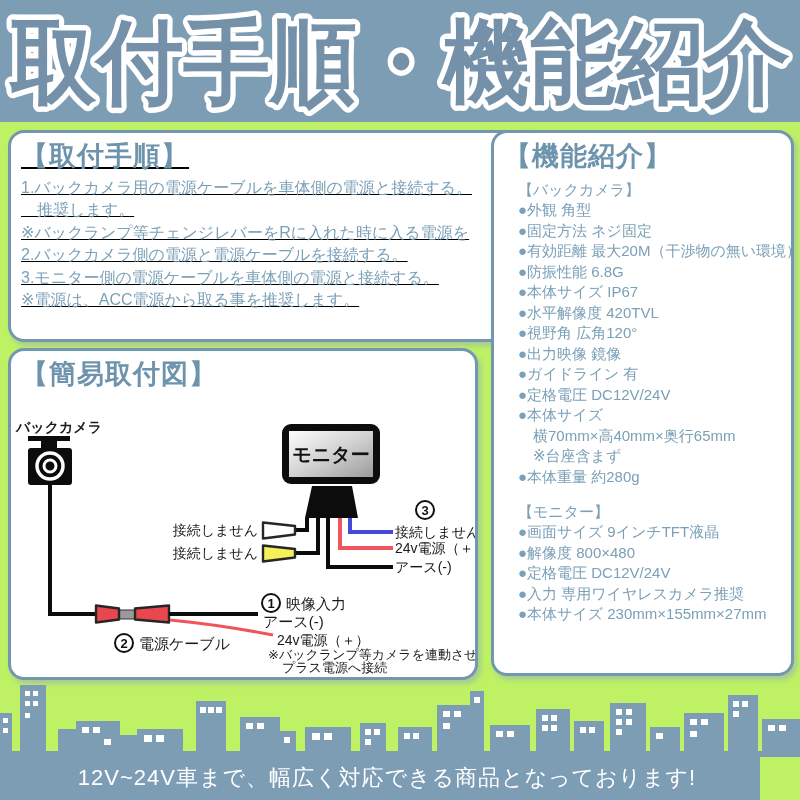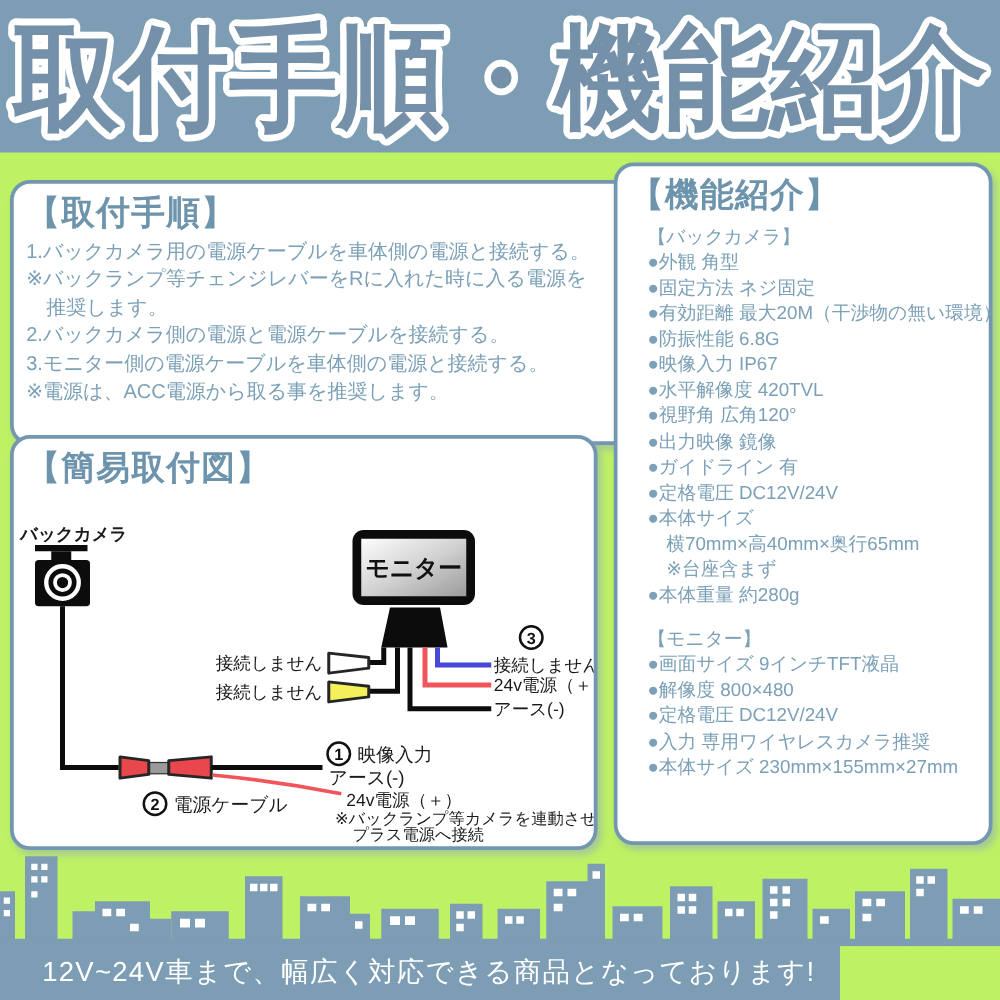--- a/index.html
+++ b/index.html
@@ -10,36 +10,36 @@
   
   .banner { position:absolute; left:0; top:0; width:800px; height:122px; background:#7D9DB5; }
   .banner svg { display:block; }
 
   
   .panel { position:absolute; background:#fff; border:3px solid #7397AF; border-radius:16px;
            box-shadow:3px 4px 5px rgba(150,170,188,.55); }
   .panel-heading { color:#6D94AC; font-weight:bold; font-size:27px; letter-spacing:1px;
                    padding:8px 0 0 10px; line-height:30px; }
 
-  .install-box  { left:8px;  top:144px; width:530px; height:212px; }
+  .install-box  { left:8px;  top:130px; width:530px; height:212px;text-decoration:underline; }
   .install-body { padding:6px 0 0 10px; }
   .step-line { font-size:16px; line-height:22.4px; color:#7BA0B7; white-space:pre; }
 
   .diagram-box { left:8px; top:348px; width:470px; height:332px; }
   .diagram-box svg.wiring { position:absolute; left:0; top:40px; }
 
   .features-box  { left:491px; top:130px; width:303px; height:546px; }
   .features-body { padding:8px 0 0 24px; }
   .feat-section-title { font-size:15px; line-height:21px; color:#7BA0B7; white-space:pre; }
   .feat-line { font-size:15px; line-height:20.5px; color:#7BA0B7; white-space:pre; }
   .section-gap { height:14px; }
 
   
   .skyline { position:absolute; left:0; top:683px; width:800px; height:74px; }
-  .footer-band { position:absolute; left:0; top:755px; width:672px; height:45px; background:#7D9DB5;
+  .footer-band { position:absolute; left:0; top:755px; width:760px; height:45px; background:#7D9DB5;
                  display:flex; align-items:center; justify-content:center;padding-left:14px; }
   .footer-text { color:#fff; font-size:22px; letter-spacing:1px; white-space:nowrap; font-weight:normal; }
 
   text { font-family:"Liberation Sans","DejaVu Sans",sans-serif; }
 </style>
 </head>
 <body>
 
 <div class="page">
 
@@ -47,22 +47,22 @@
     <svg width="800" height="122" viewBox="0 0 800 122">
       <text x="400" y="94" text-anchor="middle" font-size="92" font-weight="bold" fill="#7491A9" stroke="#ffffff" stroke-width="11" paint-order="stroke fill" stroke-linejoin="round" textLength="780" lengthAdjust="spacingAndGlyphs">取付手順・機能紹介</text>
     </svg>
   </div>
 
   <div class="panel install-box">
     <div class="panel-heading">【取付手順】</div>
     <div class="install-body">
 
     <div class="step-line">1.バックカメラ用の電源ケーブルを車体側の電源と接続する。</div>
+        <div class="step-line">　推奨します。</div>
         <div class="step-line">※バックランプ等チェンジレバーをRに入れた時に入る電源を</div>
-        <div class="step-line">　推奨します。</div>
         <div class="step-line">2.バックカメラ側の電源と電源ケーブルを接続する。</div>
         <div class="step-line">3.モニター側の電源ケーブルを車体側の電源と接続する。</div>
         <div class="step-line">※電源は、ACC電源から取る事を推奨します。</div>
       </div>
   </div>
 
   <div class="panel diagram-box">
     <div class="panel-heading">【簡易取付図】</div>
 
     <svg class="wiring" width="464" height="286" viewBox="0 0 464 286">
@@ -146,21 +146,21 @@
   <div class="panel features-box">
     <div class="panel-heading">【機能紹介】</div>
     <div class="features-body">
       <div class="feat-section-title">【バックカメラ】</div>
       <div>
 
       <div class="feat-line">●外観 角型</div>
           <div class="feat-line">●固定方法 ネジ固定</div>
           <div class="feat-line">●有効距離 最大20M（干渉物の無い環境）</div>
           <div class="feat-line">●防振性能 6.8G</div>
-          <div class="feat-line">●映像入力 IP67</div>
+          <div class="feat-line">●本体サイズ IP67</div>
           <div class="feat-line">●水平解像度 420TVL</div>
           <div class="feat-line">●視野角 広角120°</div>
           <div class="feat-line">●出力映像 鏡像</div>
           <div class="feat-line">●ガイドライン 有</div>
           <div class="feat-line">●定格電圧 DC12V/24V</div>
           <div class="feat-line">●本体サイズ</div>
           <div class="feat-line">　横70mm×高40mm×奥行65mm</div>
           <div class="feat-line">　※台座含まず</div>
           <div class="feat-line">●本体重量 約280g</div>
         </div>

